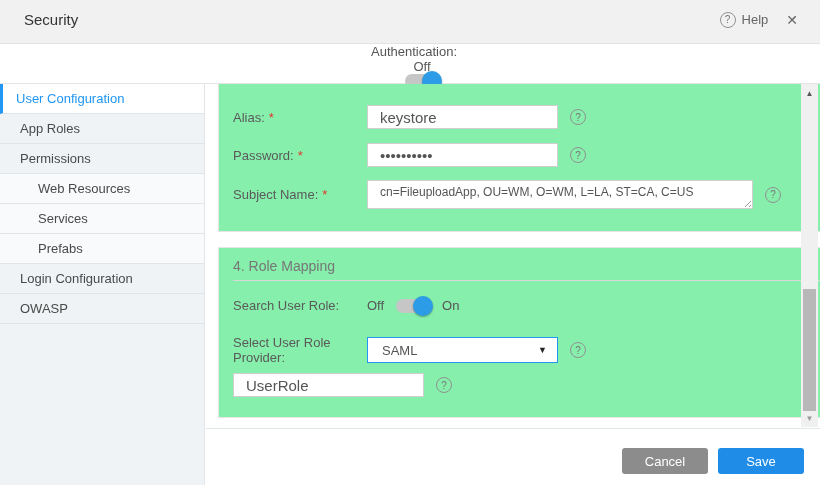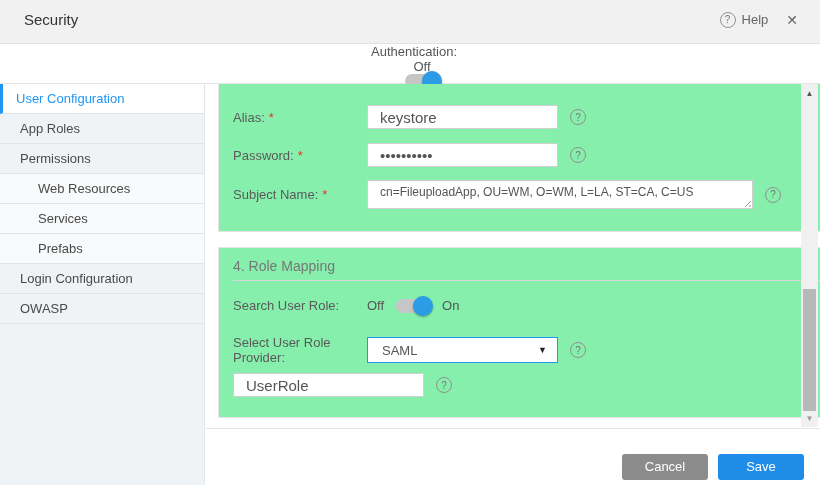--- a/index.html
+++ b/index.html
@@ -79,21 +79,21 @@
   .sb-arrow { position:absolute; left:0; width:17px; height:14px; display:flex;
               align-items:center; justify-content:center; font-size:8px; cursor:pointer; }
   .sb-up { top:2px; color:#555; }
   .sb-down { bottom:2px; color:#999; }
   .sb-thumb { position:absolute; left:2px; top:205px; width:13px; height:122px;
               background:#b8b8b8; cursor:pointer; }
 
   
   .footer { position:absolute; left:206px; right:0; top:428px; height:57px;
             background:#fff; border-top:1px solid #e0e7ea; display:flex;
-            align-items:center; justify-content:flex-end; gap:10px;
+            align-items:flex-start; justify-content:flex-end; gap:10px;
             padding:19px 16px 0 0; }
   .btn { height:26px; min-width:86px; border:none; border-radius:3px; color:#fff;
          font-family:"Liberation Sans", sans-serif; font-size:13px; cursor:pointer;
          padding:0 18px; }
   .btn-cancel { background:#8c8c8c; }
   .btn-save { background:#1f8ce8; }
 </style>
 </head>
 <body>
 

